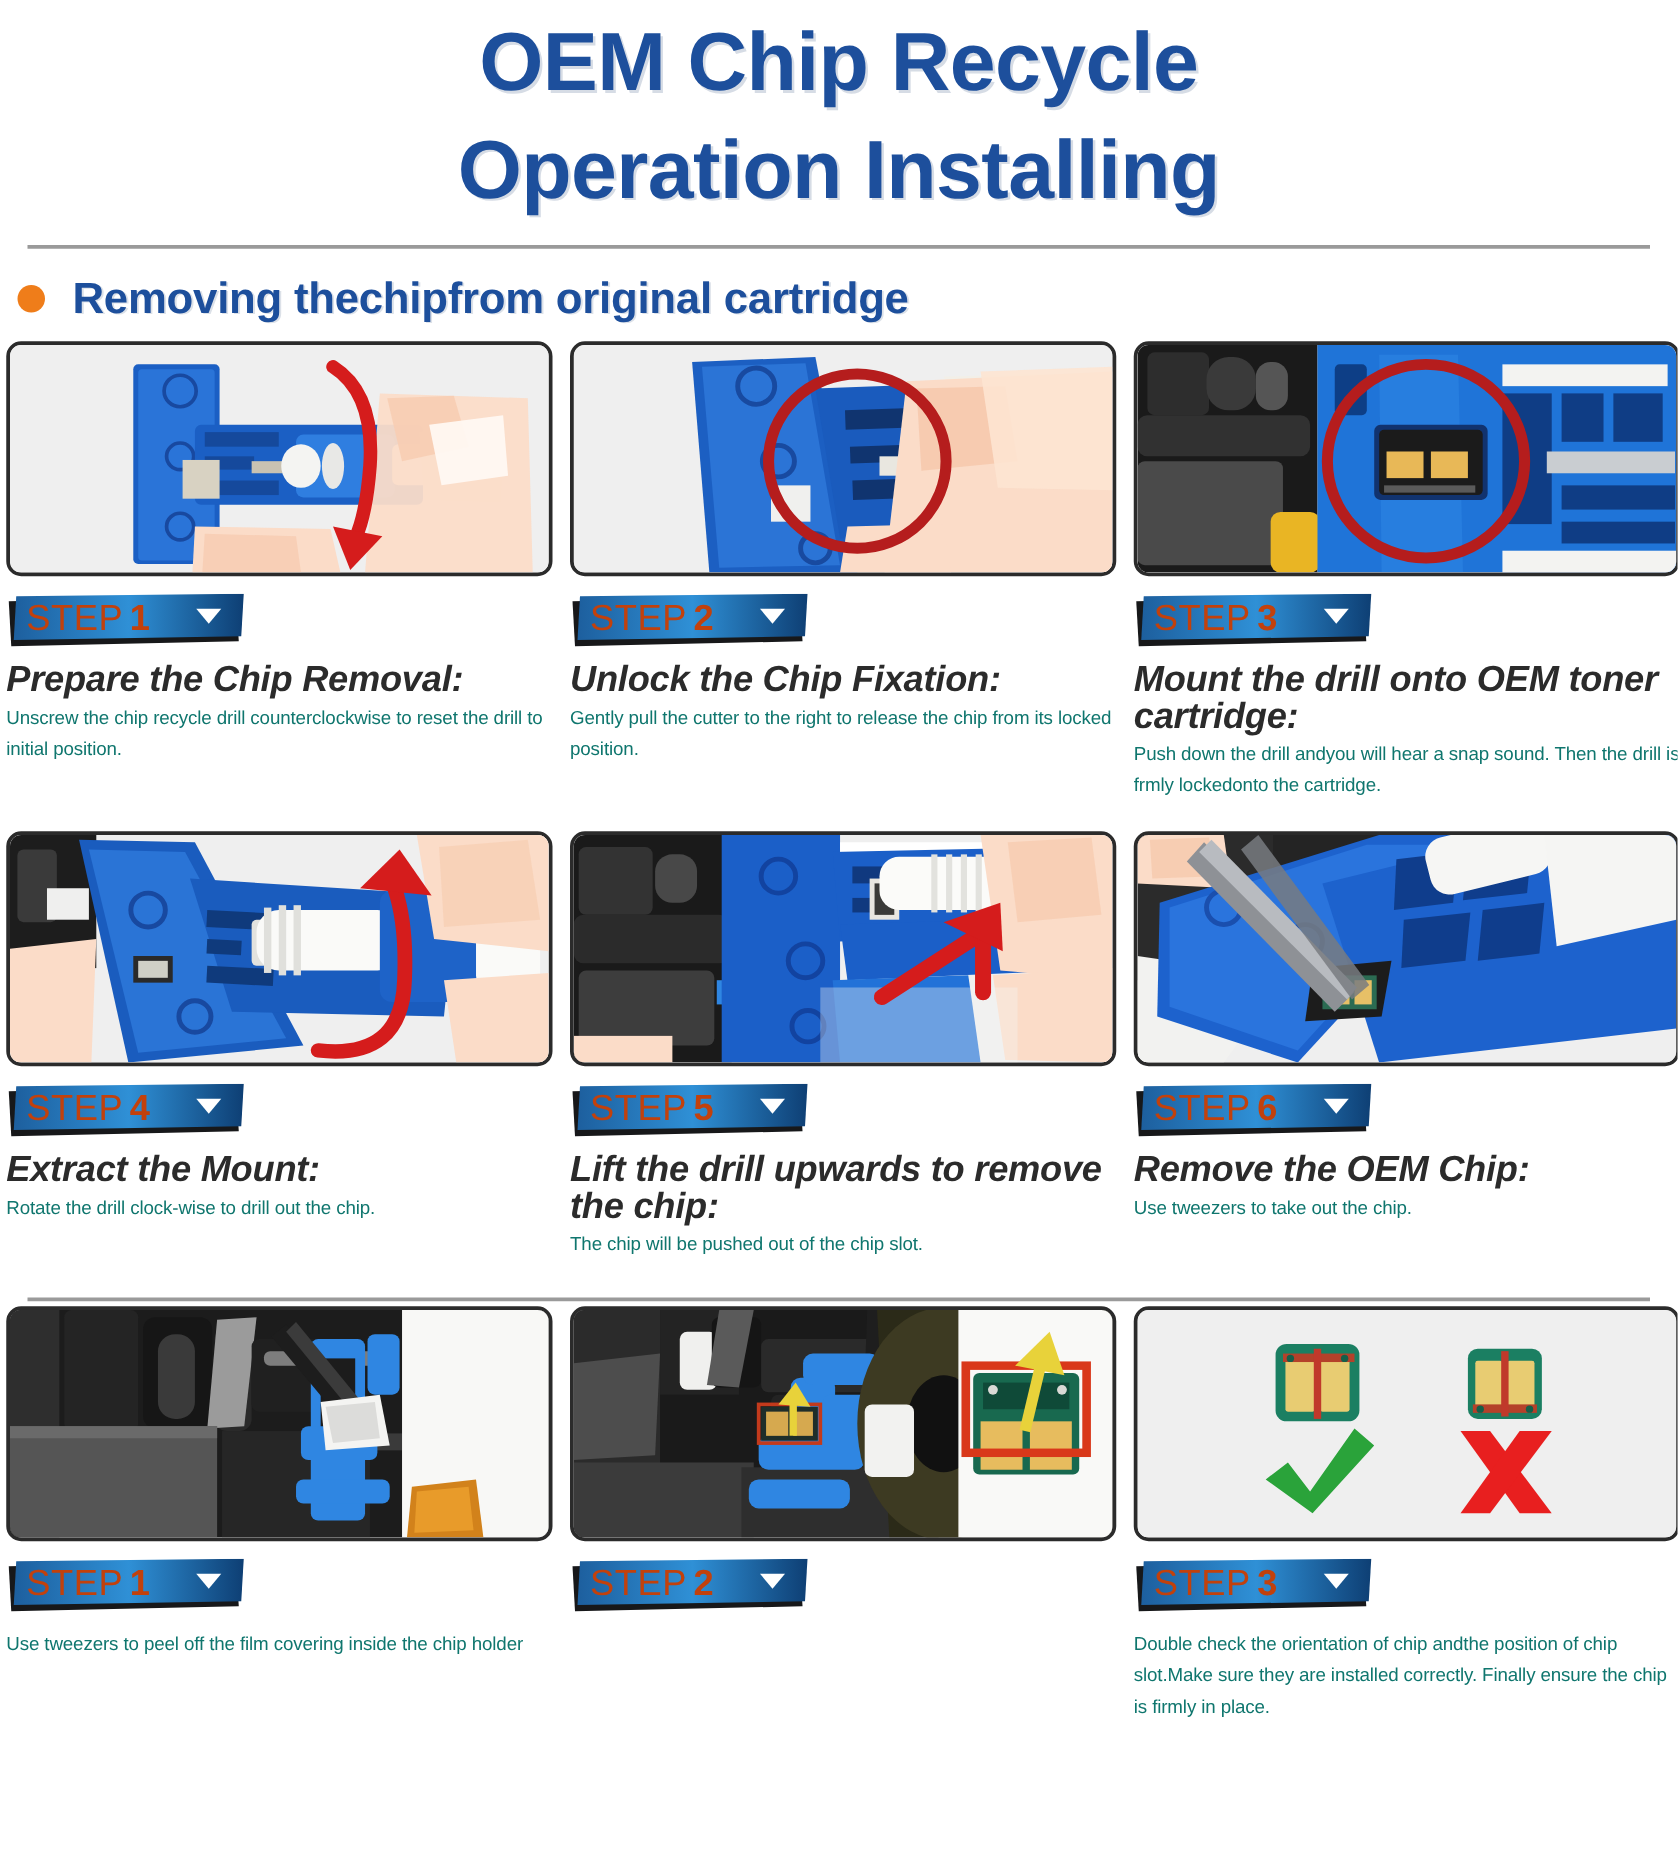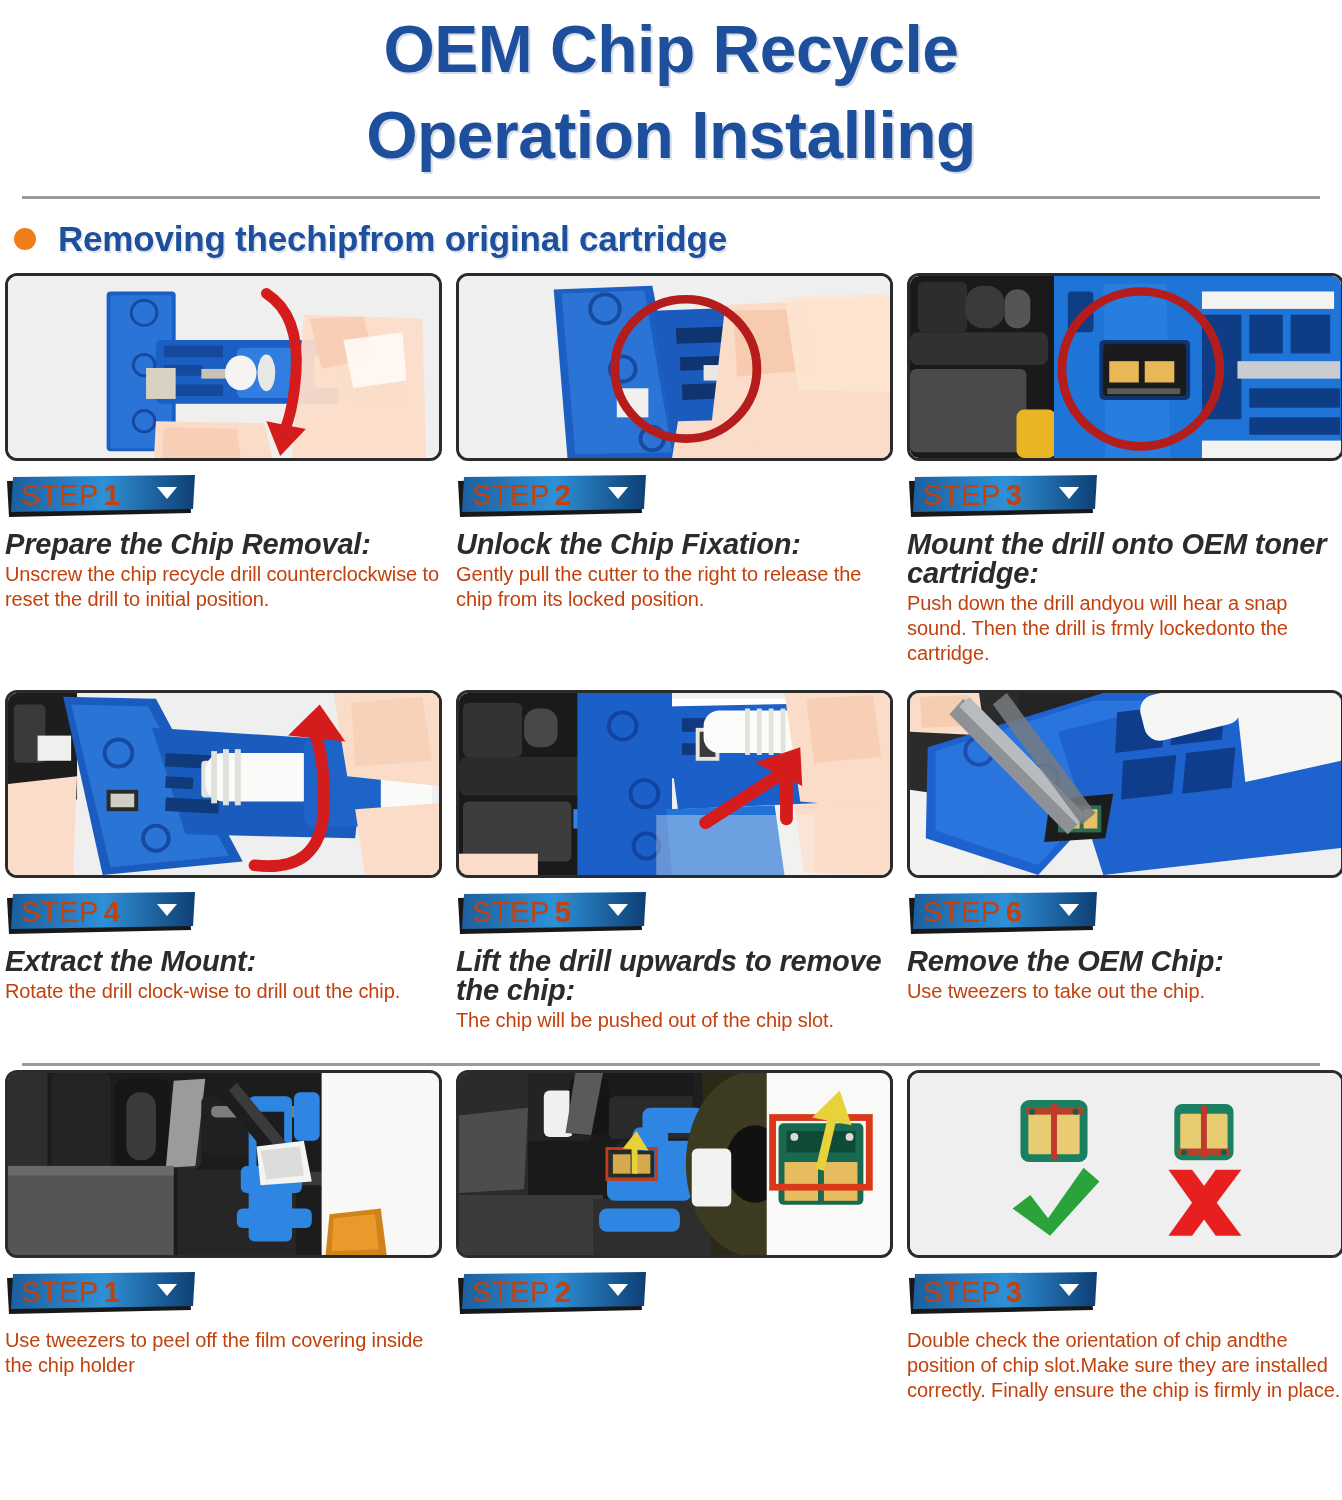--- a/index.html
+++ b/index.html
@@ -91,22 +91,22 @@
   .cap-title {
     font-size: 29px;
     font-weight: bold;
     font-style: italic;
     color: #2b2b2b;
     line-height: 29px;
     margin-top: 11px;
     letter-spacing: -0.2px;
   }
   .cap-body {
-    font-size: 20px;
-    color: #c2410c;
+    font-size: 15px;
+    color: #0f766e;
     line-height: 25px;
     margin-top: 3px;
     letter-spacing: -0.1px;
   }
   .cap-body.solo { margin-top: 12px; }
   .row1 { margin-top: 4px; }
   .row2 { margin-top: 24px; }
   .row3 { margin-top: 4px; }
 </style>
 </head>

